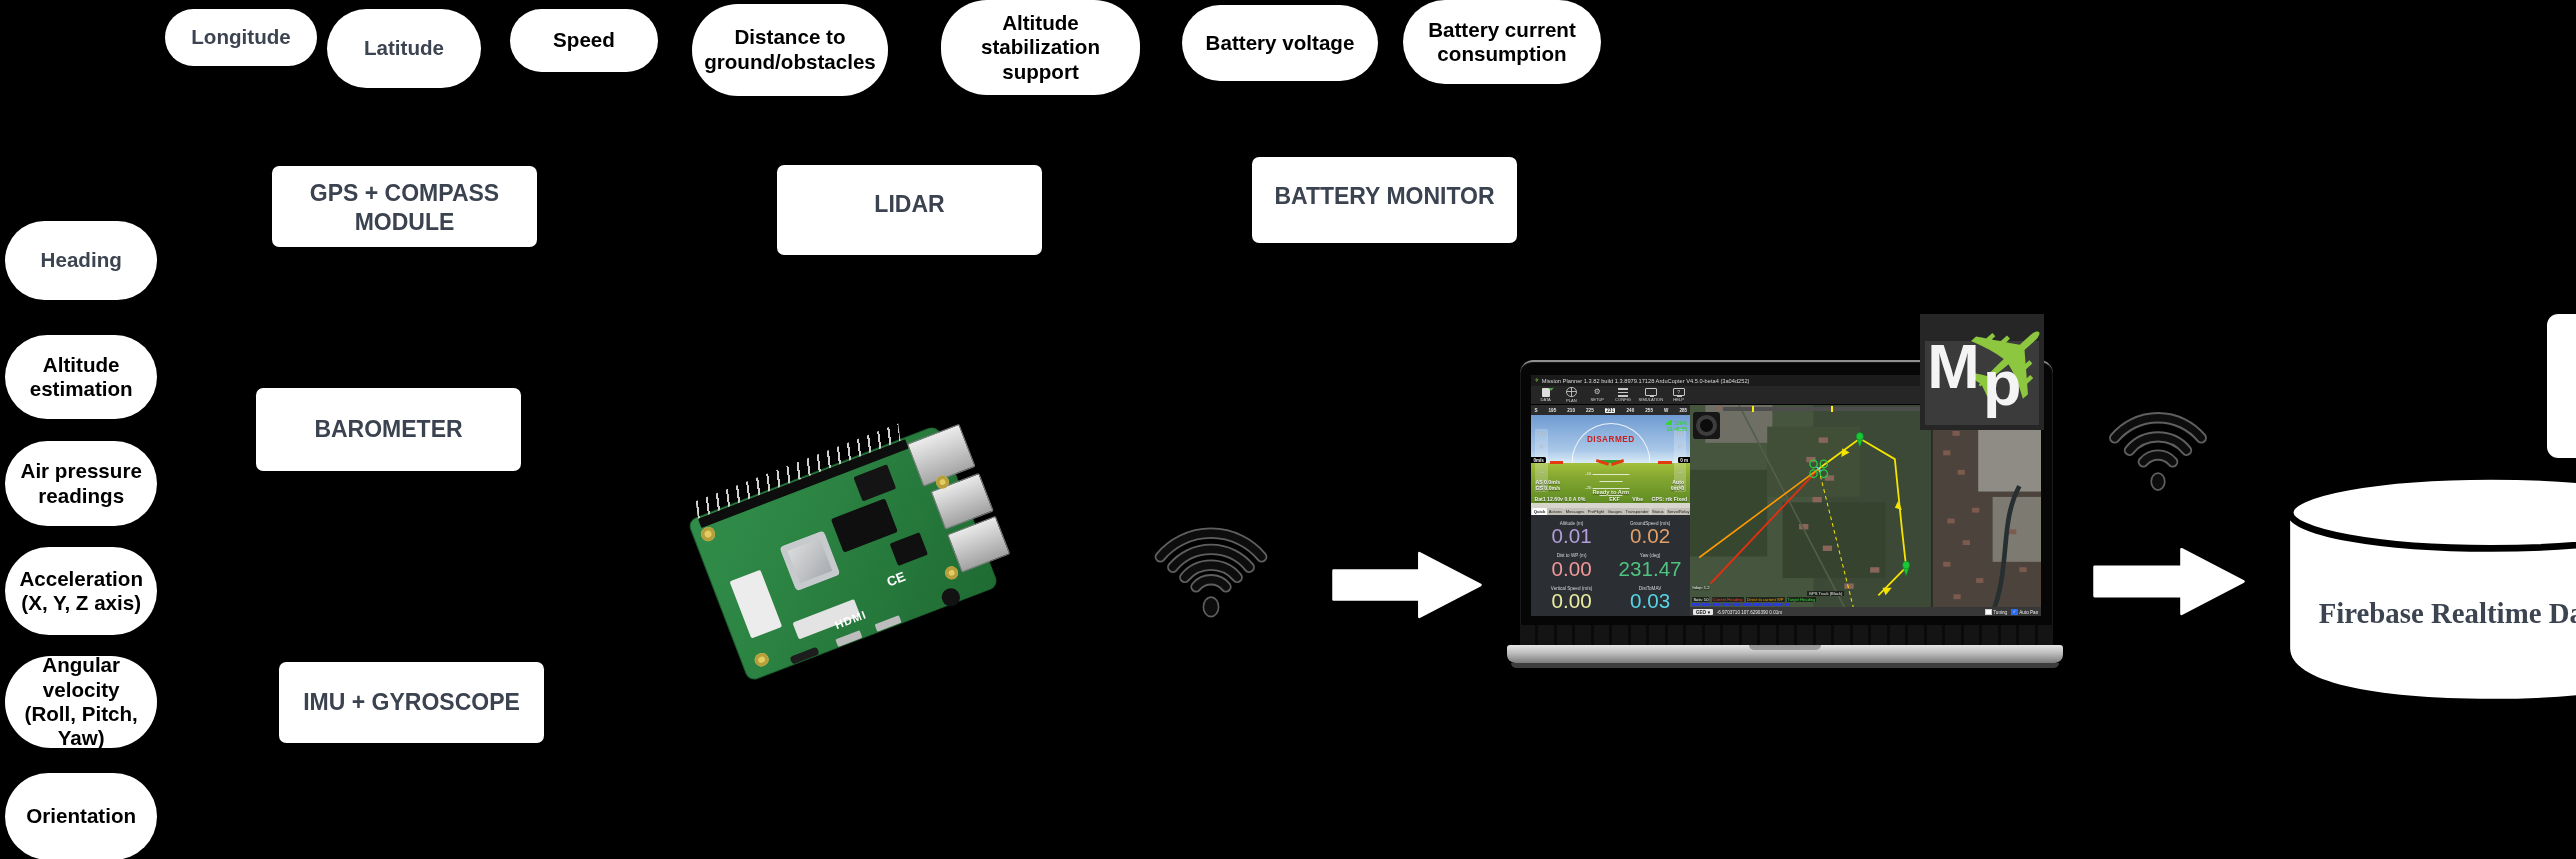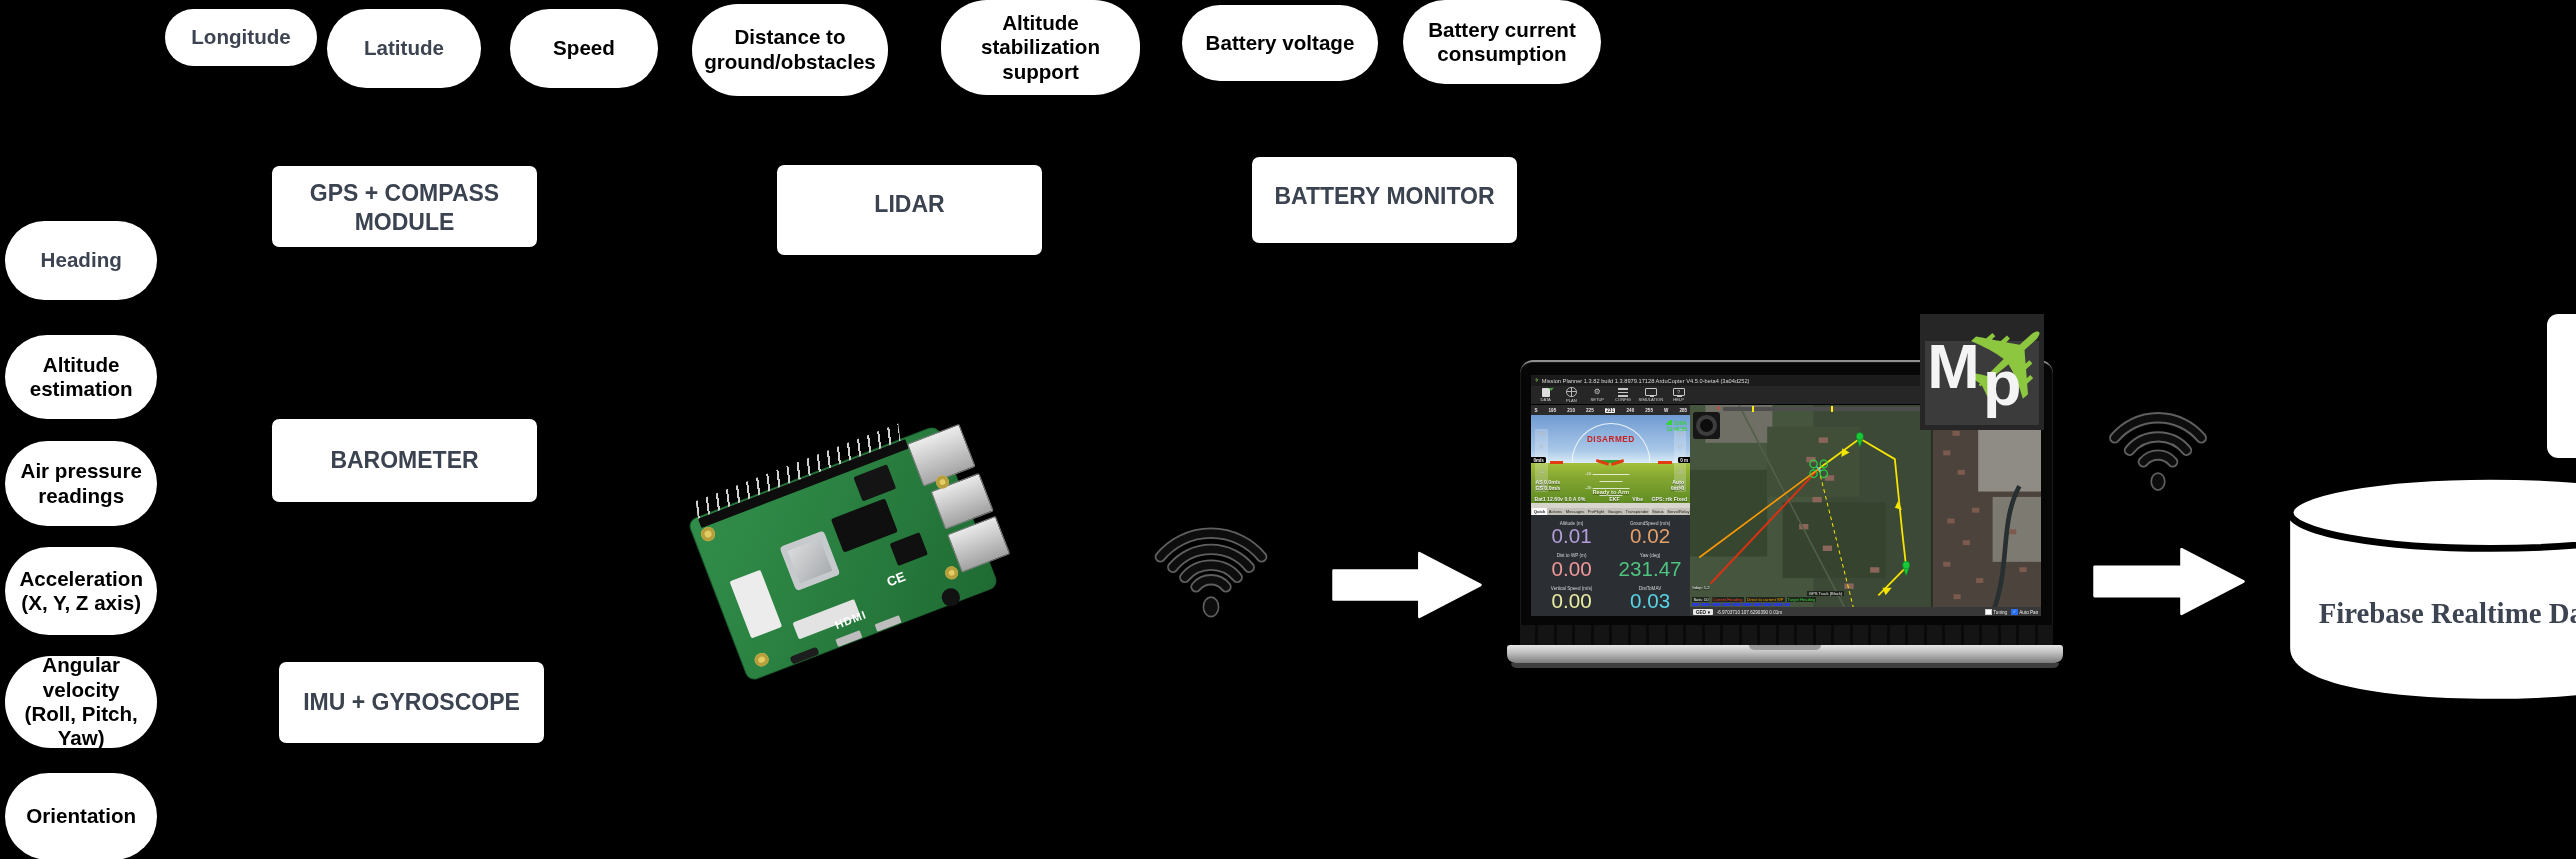--- a/index.html
+++ b/index.html
@@ -131,35 +131,35 @@
   .cylinder{position:absolute;left:2285px;top:468px;width:411px;height:233px;z-index:3;}
   .cyl-label{font-family:"Liberation Serif",serif;font-weight:bold;}
 </style>
 </head>
 <body>
 
 <div id="canvas">
 
   <div class="pill gray" style="left:165px;top:8.8px;width:152px;height:57px;">Longitude</div>
   <div class="pill gray" style="left:327px;top:8.8px;width:154px;height:79px;">Latitude</div>
-  <div class="pill" style="left:510px;top:8.8px;width:148px;height:79px;">Speed</div>
+  <div class="pill" style="left:510px;top:8.8px;width:148px;height:63px;">Speed</div>
   <div class="pill" style="left:692px;top:3.6px;width:196px;height:92px;">Distance to ground/obstacles</div>
   <div class="pill" style="left:941px;top:0;width:199px;height:95px;">Altitude stabilization support</div>
   <div class="pill" style="left:1182px;top:5.2px;width:196px;height:76px;">Battery voltage</div>
   <div class="pill" style="left:1403px;top:0;width:198px;height:84px;">Battery current consumption</div>
 
   <div class="pill gray" style="left:5.2px;top:221px;width:152px;height:79px;">Heading</div>
   <div class="pill" style="left:5.2px;top:335px;width:152px;height:84px;">Altitude estimation</div>
   <div class="pill" style="left:5.2px;top:441px;width:152px;height:85px;">Air pressure readings</div>
   <div class="pill" style="left:5.2px;top:547px;width:152px;height:88px;">Acceleration (X, Y, Z axis)</div>
   <div class="pill" style="left:5.2px;top:656px;width:152px;height:92px;">Angular velocity (Roll, Pitch, Yaw)</div>
   <div class="pill" style="left:5.2px;top:773px;width:152px;height:87px;">Orientation</div>
 
   <div class="rbox topalign" style="left:272px;top:166px;width:265px;height:81px;padding-left:15.5px;padding-right:15.5px;">GPS + COMPASS MODULE</div>
-  <div class="rbox" style="left:272px;top:388px;width:265px;height:83px;margin-top:31px;">BAROMETER</div>
+  <div class="rbox" style="left:256px;top:388px;width:265px;height:83px;">BAROMETER</div>
   <div class="rbox" style="left:279px;top:662px;width:265px;height:81px;">IMU + GYROSCOPE</div>
   <div class="rbox hightext" style="left:777px;top:165px;width:265px;height:90px;">LIDAR</div>
   <div class="rbox hightext" style="left:1252px;top:157px;width:265px;height:86px;">BATTERY MONITOR</div>
 
   <div class="rpi">
     <div class="rpi-rot">
       <div class="pcb"></div>
       <div class="gpio-pins"></div>
       <div class="gpio-base"></div>
       <div class="cpu"></div>

